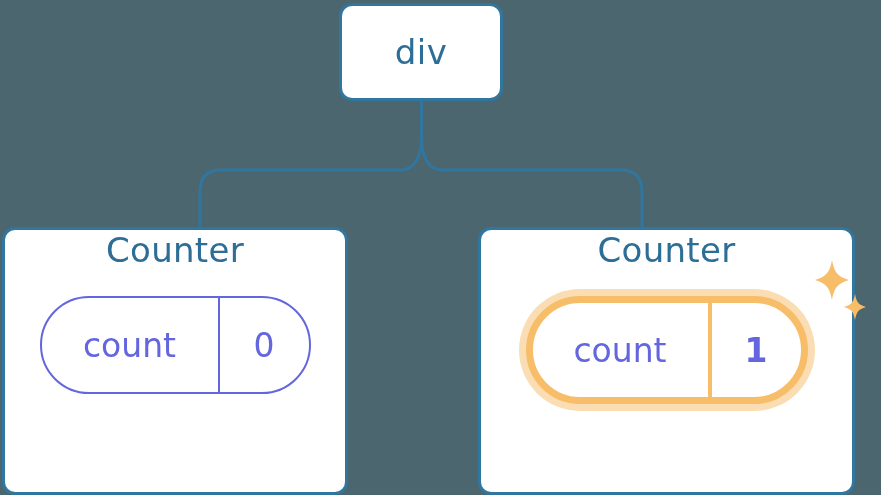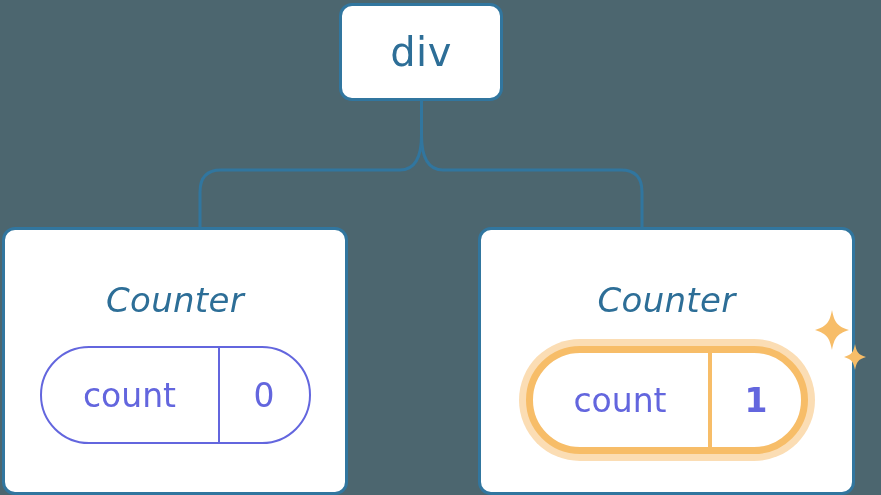--- a/index.html
+++ b/index.html
@@ -36,21 +36,21 @@
     height: 98px;
     background: #ffffff;
     border: 3px solid #31769f;
     border-radius: 13px;
     box-sizing: border-box;
     display: flex;
     align-items: center;
     justify-content: center;
   }
   .root-label {
-    font-size: 40px;
+    font-size: 34px;
     color: #2d6e97;
     letter-spacing: 0.5px;
     font-family: "DejaVu Sans", sans-serif;
   }
   
   .card {
     position: absolute;
     background: #ffffff;
     border: 3px solid #31769f;
     border-radius: 13px;
@@ -67,25 +67,23 @@
   }
   .card-right {
     left: 478px;
     top: 227px;
     width: 377px;
     height: 268px;
   }
   .card-title {
     font-size: 34px;
     color: #2d6e97;
-    margin-top: 50px;
     letter-spacing: 0.3px;
     white-space: nowrap;
     font-family: "DejaVu Sans", sans-serif;
-    font-style: italic;
   }
   
   .pill-wrap {
     position: relative;
     margin-top: 26px;
     display: flex;
     align-items: flex-end;
     justify-content: center;
   }
   .pill {

